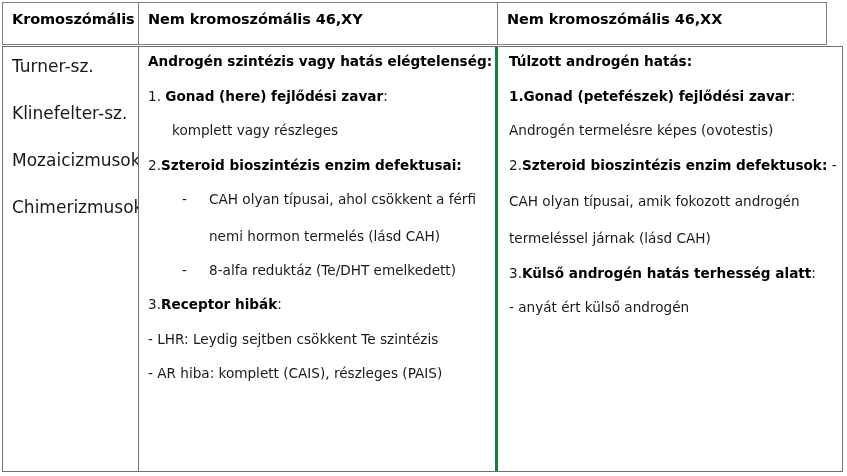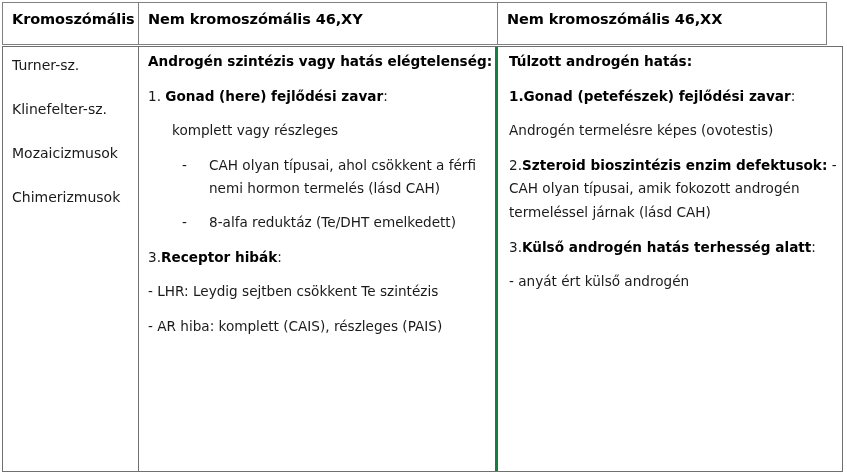--- a/index.html
+++ b/index.html
@@ -64,41 +64,41 @@
     box-sizing: border-box;
     overflow: hidden;
     position: relative;
   }
   .bc-1 { width: 136px; border-right: 1px solid #6f6f6f; padding: 11px 0 0 9px; }
   .bc-2 { width: 359px; border-right: 3px solid #15803d; padding: 8px 0 0 9px; }
   .bc-3 { flex: 1 1 auto; padding: 8px 0 0 11px; }
 
   
   .kar-item {
-    font-size: 14px;
+    font-size: 17px;
     line-height: 1;
     margin-bottom: 30px;
     color: #1a1a1a;
     white-space: nowrap;
   }
 
   
   .line {
     font-size: 13.6px;
     line-height: 1;
     color: #1a1a1a;
     white-space: nowrap;
   }
   .line.b { font-weight: bold; color: #000000; }
   .line b { font-weight: bold; color: #000000; }
   .line .reg { font-weight: normal; }
 
   
   .gap-lg { margin-top: 21px; }
-  .gap-md { margin-top: 10px; }
+  .gap-md { margin-top: 23px; }
   .gap-sm { margin-top: 20px; }
 
   .dash-item {
     position: relative;
     padding-left: 61px;
     font-size: 13.6px;
     line-height: 1;
     white-space: nowrap;
   }
   .dash-item .dash {
@@ -135,20 +135,21 @@
     </div>
 
     <div class="body-cell bc-2">
 
       <div class="line b">Androgén szintézis vagy hatás elégtelenség:</div>
 
       <div class="line gap-lg"><span class="reg">1. </span><b>Gonad (here) fejlődési zavar</b><span class="reg">:</span></div>
 
       <div class="line gap-lg indent1">komplett vagy részleges</div>
 
+      <div class="line gap-lg"><span class="reg">2.</span><b>Szteroid bioszintézis enzim defektusai:</b></div>
 
       <div class="dash-item gap-lg">
         <span class="dash">-</span>
         <span>CAH olyan típusai, ahol csökkent a férfi</span>
       </div>
       <div class="cont gap-md">nemi hormon termelés (lásd CAH)</div>
 
       <div class="dash-item gap-sm">
         <span class="dash">-</span>
         <span>8-alfa reduktáz (Te/DHT emelkedett)</span>

